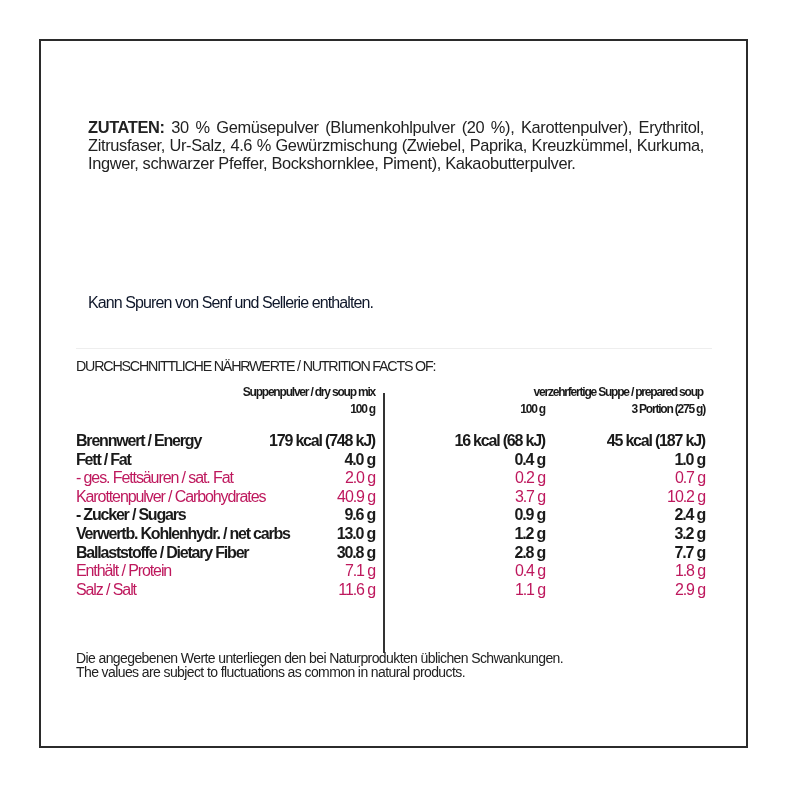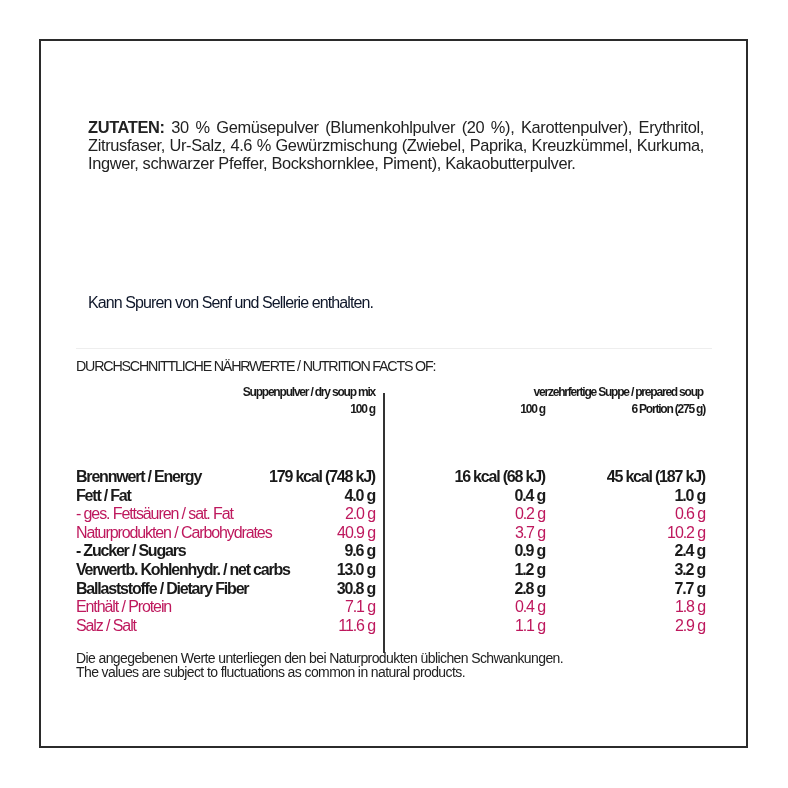--- a/index.html
+++ b/index.html
@@ -13,21 +13,21 @@
   .ingredients b { font-weight:bold; }
   .ingredients p { margin:0; }
   .ing2 { margin-top:3px !important; }
   .allergen { position:absolute; left:88px; top:294px; font-family:"Liberation Sans",sans-serif; font-size:16px; letter-spacing:-0.9px; color:#0f172a; }
   .hr { position:absolute; left:76px; top:348px; width:636px; height:1px; background:#eeeeee; }
   .nf-title { position:absolute; left:76px; top:357px; font-family:"Liberation Sans",sans-serif; font-size:15.5px; letter-spacing:-1.3px; color:#222; transform:scaleX(0.92); transform-origin:left; }
   .hdr { position:absolute; font-family:"Liberation Sans",sans-serif; font-weight:bold; font-size:12px; letter-spacing:-1.2px; white-space:nowrap; line-height:17px; color:#1a1a1a; }
   .divider { position:absolute; left:383px; top:393px; width:1.5px; height:260px; background:#333; }
   .table { position:absolute; left:76px; top:432px; width:632px; }
   .row { position:relative; height:18.6px; }
-  .row span { position:absolute; top:0; white-space:nowrap; font-family:"Liberation Sans",sans-serif; font-size:16px; line-height:18.6px; letter-spacing:-1.1px;margin-top:36px; }
+  .row span { position:absolute; top:0; white-space:nowrap; font-family:"Liberation Sans",sans-serif; font-size:16px; line-height:18.6px; letter-spacing:-1.1px; }
   .row.bold span { font-weight:bold; letter-spacing:-1.2px; }
   .row.light span { font-weight:normal; color:#be185d; }
   .lbl { left:0; }
   .v1 { right:333px; }
   .v2 { right:163px; }
   .v3 { right:3px; }
   .foot { position:absolute; left:76px; top:651px; font-family:"Liberation Sans",sans-serif; font-size:14px; line-height:14px; letter-spacing:-0.6px; color:#222; }
 </style>
 </head>
 <body>
@@ -41,45 +41,45 @@
 <div class="allergen">Kann Spuren von Senf und Sellerie enthalten.</div>
 
 <div class="hr"></div>
 
 <div class="nf-title">DURCHSCHNITTLICHE NÄHRWERTE / NUTRITION FACTS OF:</div>
 
 <div class="hdr" style="right:413px; top:384px;">Suppenpulver  / dry soup mix</div>
 <div class="hdr" style="right:413px; top:401px;">100 g</div>
 <div class="hdr" style="right:85px; top:384px;">verzehrfertige Suppe / prepared soup</div>
 <div class="hdr" style="right:243px; top:401px;">100 g</div>
-<div class="hdr" style="right:83px; top:401px;">6 Portion (275 g)</div>
+<div class="hdr" style="right:83px; top:401px;">3 Portion (275 g)</div>
 
 <div class="divider"></div>
 
 <div class="table">
   <div class="row bold">
     <span class="lbl">Brennwert / Energy</span>
     <span class="v1">179 kcal (748 kJ)</span>
     <span class="v2">16 kcal (68 kJ)</span>
     <span class="v3">45 kcal (187 kJ)</span>
   </div>
   <div class="row bold">
     <span class="lbl">Fett / Fat</span>
     <span class="v1">4.0 g</span>
     <span class="v2">0.4 g</span>
     <span class="v3">1.0 g</span>
   </div>
   <div class="row light">
     <span class="lbl">- ges. Fettsäuren / sat. Fat</span>
     <span class="v1">2.0 g</span>
     <span class="v2">0.2 g</span>
-    <span class="v3">0.6 g</span>
+    <span class="v3">0.7 g</span>
   </div>
   <div class="row light">
-    <span class="lbl">Naturprodukten / Carbohydrates</span>
+    <span class="lbl">Karottenpulver / Carbohydrates</span>
     <span class="v1">40.9 g</span>
     <span class="v2">3.7 g</span>
     <span class="v3">10.2 g</span>
   </div>
   <div class="row bold">
     <span class="lbl">- Zucker / Sugars</span>
     <span class="v1">9.6 g</span>
     <span class="v2">0.9 g</span>
     <span class="v3">2.4 g</span>
   </div>

